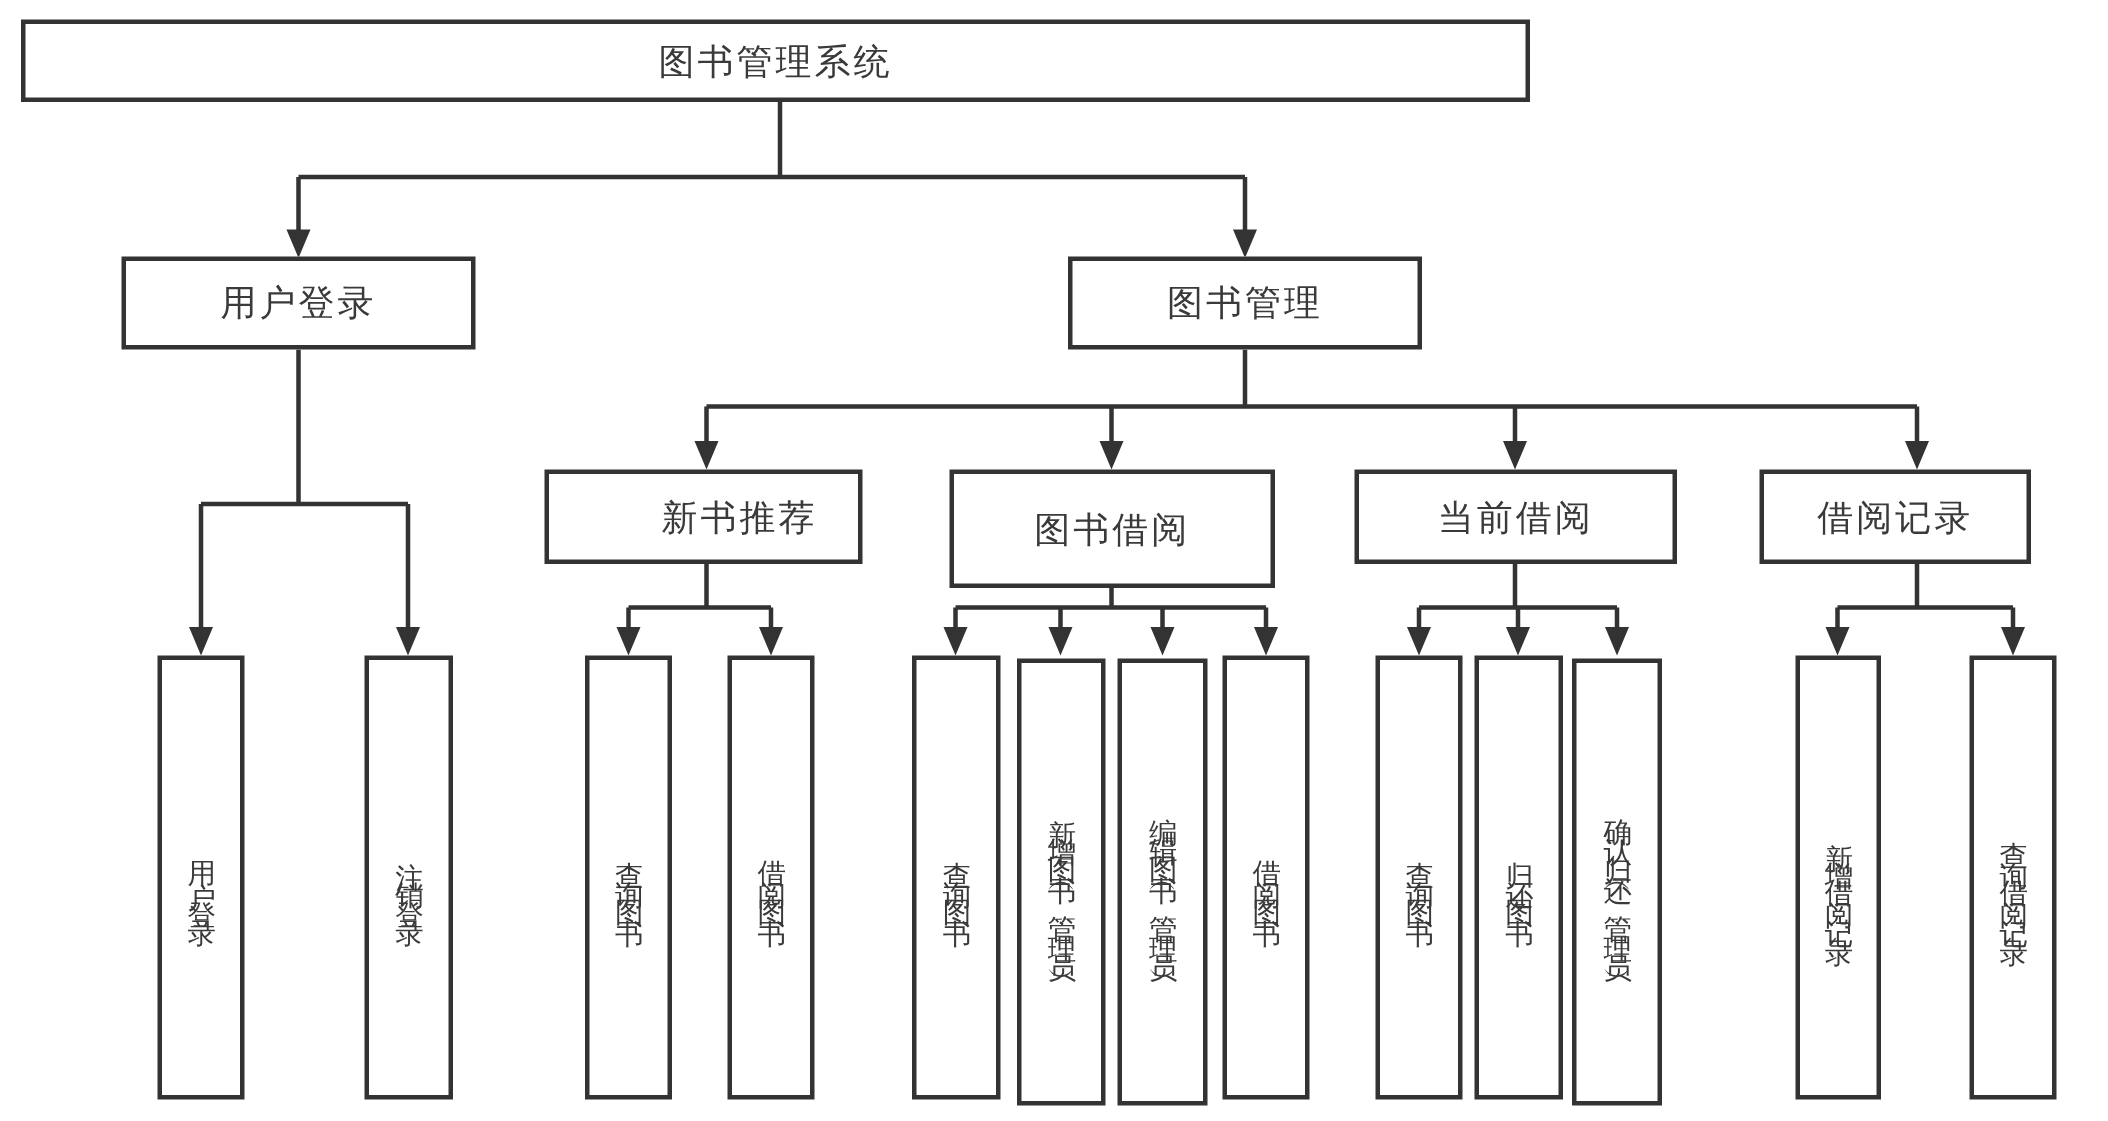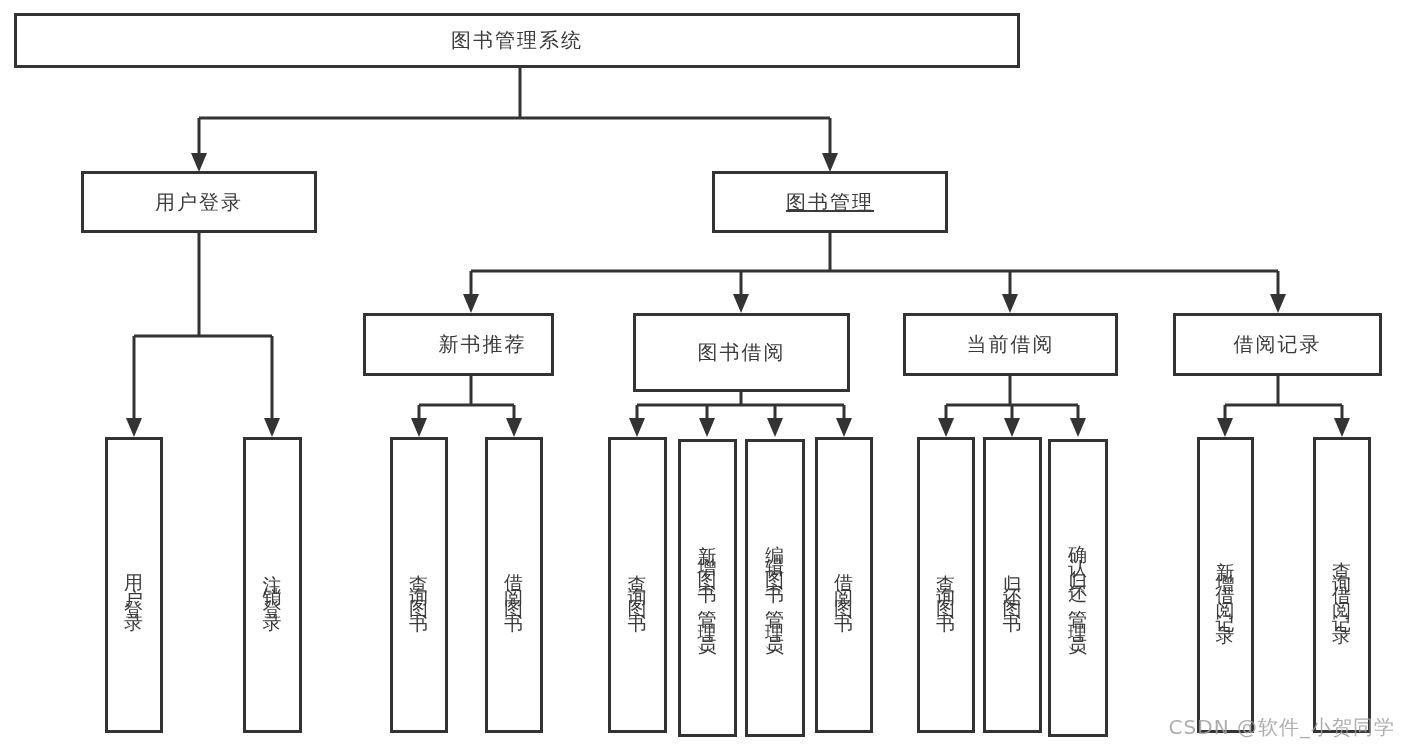--- a/index.html
+++ b/index.html
@@ -20,21 +20,21 @@
     position: absolute;
     box-sizing: border-box;
     background: #ffffff;
     border: 3px solid #333333;
     display: flex;
     align-items: center;
     justify-content: center;
     color: #3a3a3a;
     z-index: 2;
   }
-  .hnode { font-size: 20px; letter-spacing: 2px; white-space: nowrap; }
+  .hnode { font-size: 24px; letter-spacing: 2px; white-space: nowrap; }
   .vnode .vlabel {
     writing-mode: vertical-rl;
     text-orientation: mixed;
     font-size: 19px;
     letter-spacing: 13px;
     line-height: 1;
     white-space: nowrap;
   }
   .watermark {
     position: absolute;
@@ -110,34 +110,34 @@
       M1334 418 h16 L1342 437 z"></path>
   </svg>
 
   <div class="node hnode" style="left:14px; top:13px; width:1006px; height:55px;">
     <span>图书管理系统</span>
   </div>
 
   <div class="node hnode" style="left:81px; top:171px; width:236px; height:62px;">
     <span>用户登录</span>
   </div>
-  <div class="node hnode" style="left:712px; top:171px; width:236px; height:62px;text-decoration:underline;">
+  <div class="node hnode" style="left:712px; top:171px; width:236px; height:62px;">
     <span>图书管理</span>
   </div>
 
-  <div class="node hnode" style="left:363px; top:313px; width:191px; height:63px;padding-left:48px;">
+  <div class="node hnode" style="left:363px; top:313px; width:212px; height:63px;padding-left:48px;">
     <span>新书推荐</span>
   </div>
   <div class="node hnode" style="left:633px; top:313px; width:217px; height:79px;">
     <span>图书借阅</span>
   </div>
   <div class="node hnode" style="left:903px; top:313px; width:215px; height:63px;justify-content:center;">
     <span>当前借阅</span>
   </div>
-  <div class="node hnode" style="left:1173px; top:313px; width:209px; height:63px;">
+  <div class="node hnode" style="left:1173px; top:313px; width:181px; height:63px;">
     <span>借阅记录</span>
   </div>
 
   <div class="node vnode" style="left:105px; top:437px; width:58px; height:296px;">
     <span class="vlabel">用户登录</span>
   </div>
   <div class="node vnode" style="left:243px; top:437px; width:59px; height:296px;">
     <span class="vlabel">注销登录</span>
   </div>
 
@@ -171,15 +171,14 @@
     <span class="vlabel">确认归还（管理员）</span>
   </div>
 
   <div class="node vnode" style="left:1197px; top:437px; width:57px; height:296px;">
     <span class="vlabel">新增借阅记录</span>
   </div>
   <div class="node vnode" style="left:1313px; top:437px; width:58px; height:296px;">
     <span class="vlabel">查询借阅记录</span>
   </div>
 
-  <div class="watermark">CSDN @软件_小贺同学</div>
 
 </div>
 
 </body></html>

